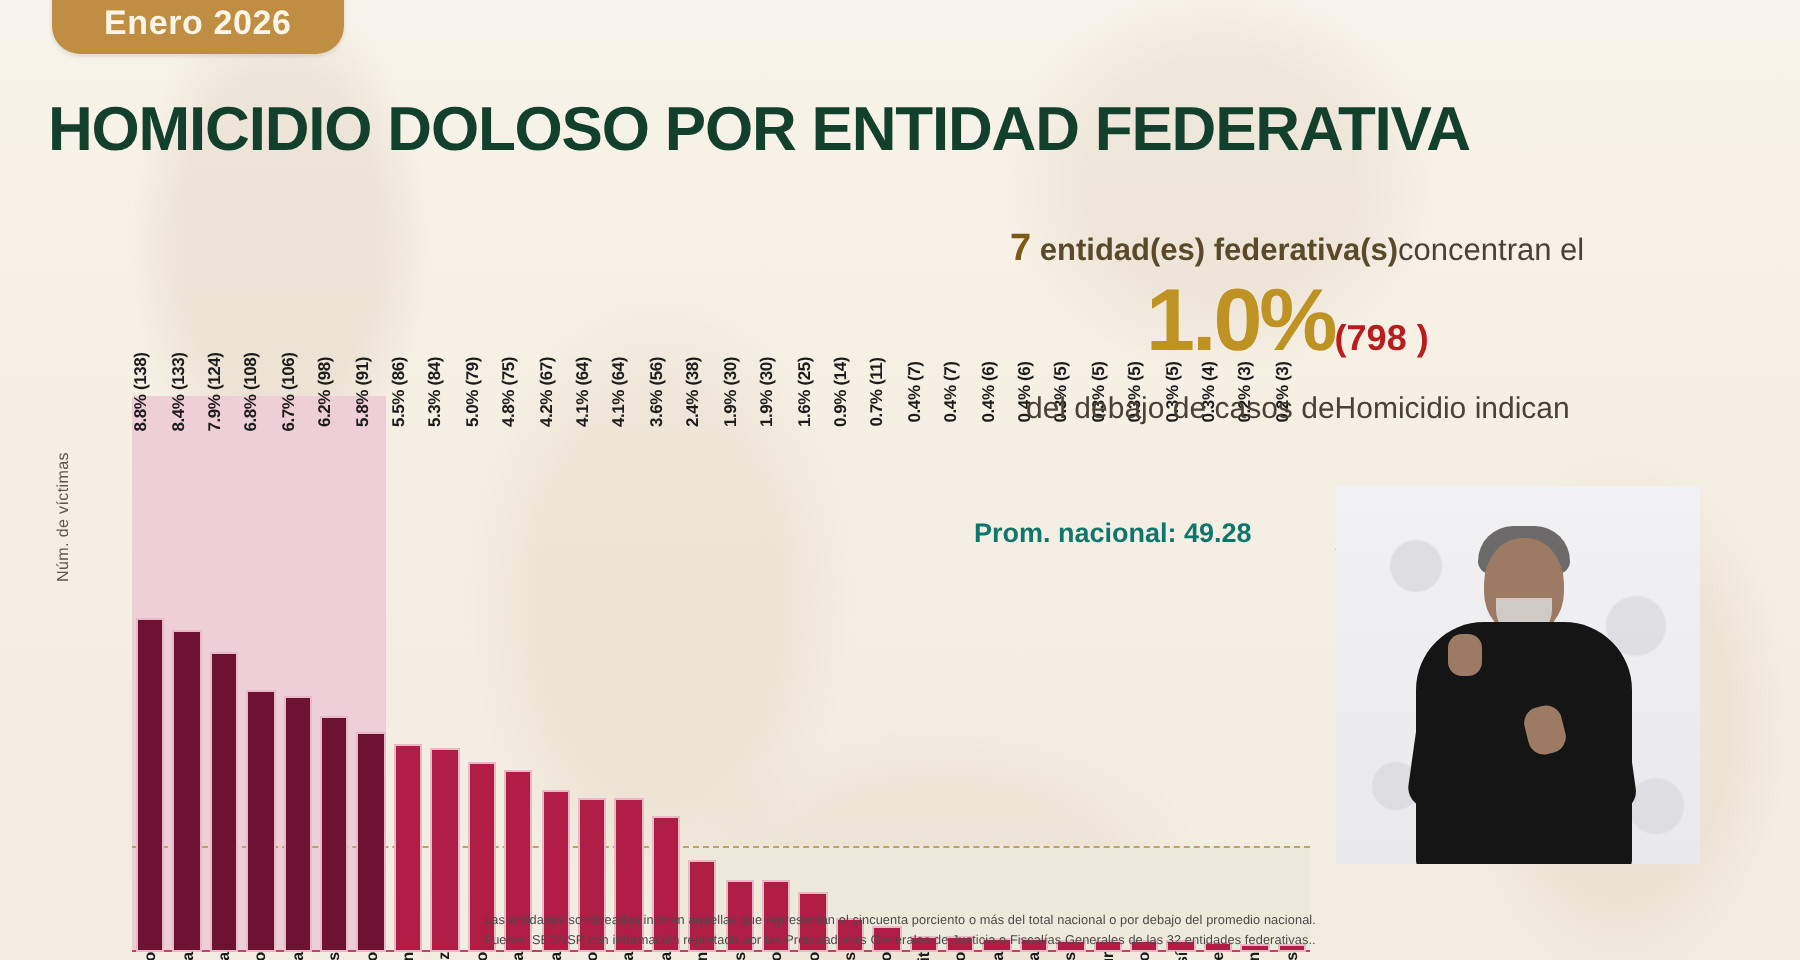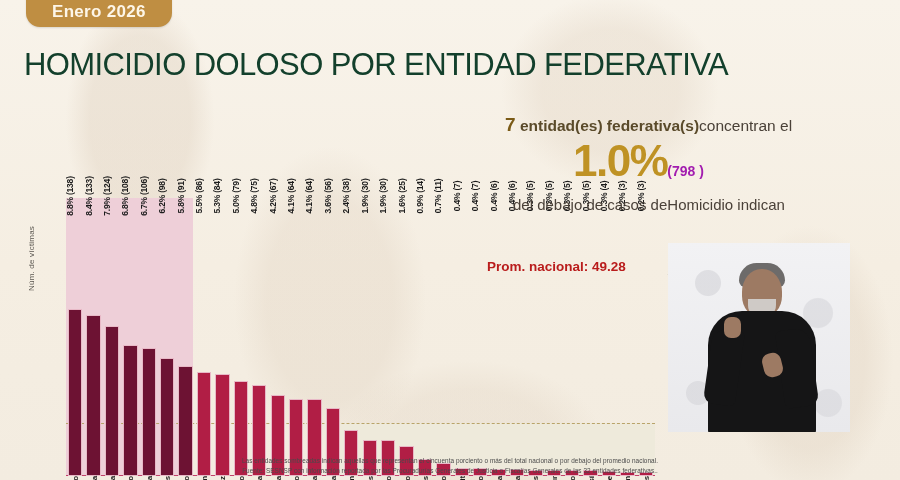--- a/index.html
+++ b/index.html
@@ -35,21 +35,21 @@
     font-size: 17px;
     letter-spacing: .3px;
     padding: 16px 26px 5px 26px;
     border-radius: 0 0 14px 14px;
     box-shadow: 0 1px 2px rgba(0,0,0,.12);
   }
   #page-title {
     position: absolute; left: 24px; top: 47px;
     color: #13402c;
     font-size: 31px;
-    font-weight: normal;
+    font-weight: bold;
     letter-spacing: -.6px;
     white-space: nowrap;
   }
 
   
   #chart-area {
     position: absolute;
     left: 0; top: 95px;
     width: 680px; height: 300px;
   }
@@ -168,39 +168,39 @@
   #stat-big {
     position: absolute;
     left: 573px; top: 136px;
     color: #bf9224;
     font-size: 44px;
     font-weight: bold;
     letter-spacing: -1.5px;
     white-space: nowrap;
   }
   #stat-big .paren {
-    font-size: 14px;
+    font-size: 18px;
     font-weight: bold;
     letter-spacing: 0;
     vertical-align: baseline;
-    color: #a21caf;
+    color: #b91c1c;
   }
   #stat-line3 {
     position: absolute;
     left: 513px; top: 196px;
     font-size: 15px;
     color: #4a4138;
     white-space: nowrap;
   }
   #prom-nacional {
     position: absolute;
     left: 487px; top: 259px;
     font-size: 13.5px;
     font-weight: bold;
-    color: #b91c1c;
+    color: #0f766e;
     white-space: nowrap;
   }
 
   
   #interpreter {
     position: absolute;
     left: 668px; top: 243px;
     width: 182px; height: 189px;
     background:
       radial-gradient(circle 26px at 40px 40px, rgba(205,205,210,.5) 0 48%, rgba(205,205,210,0) 52%),

